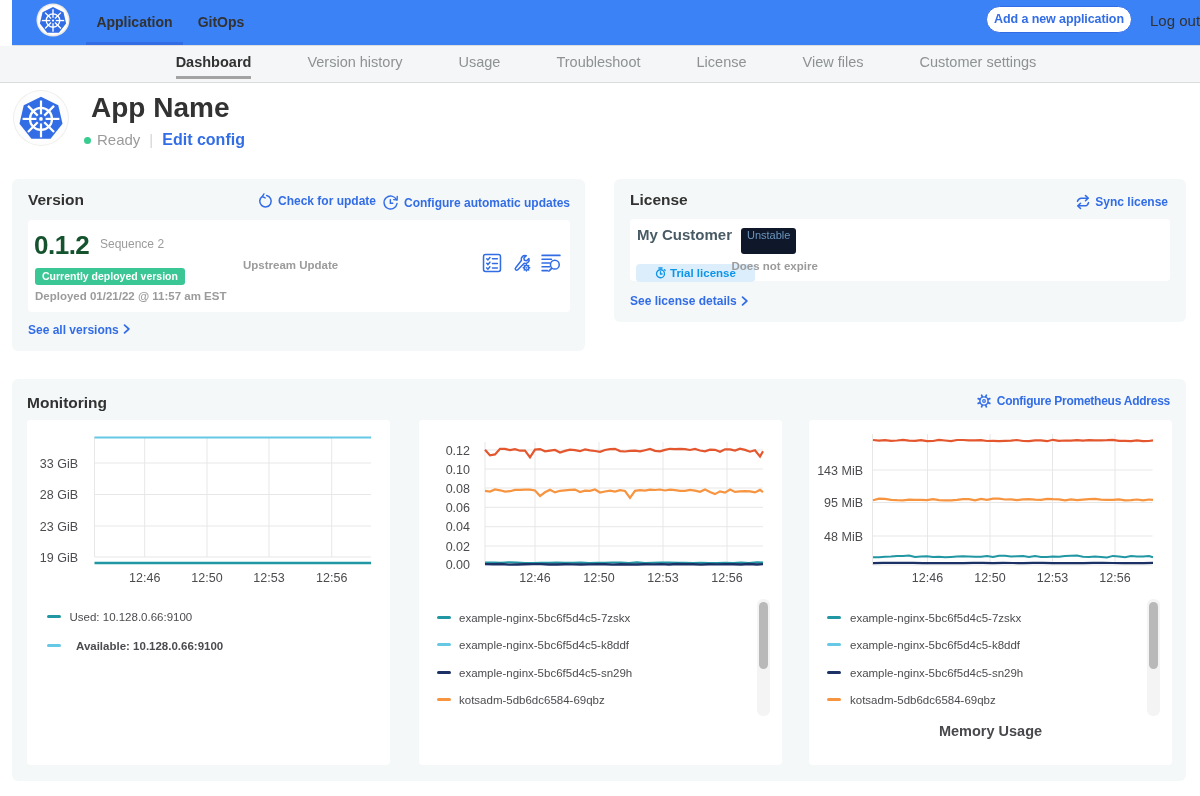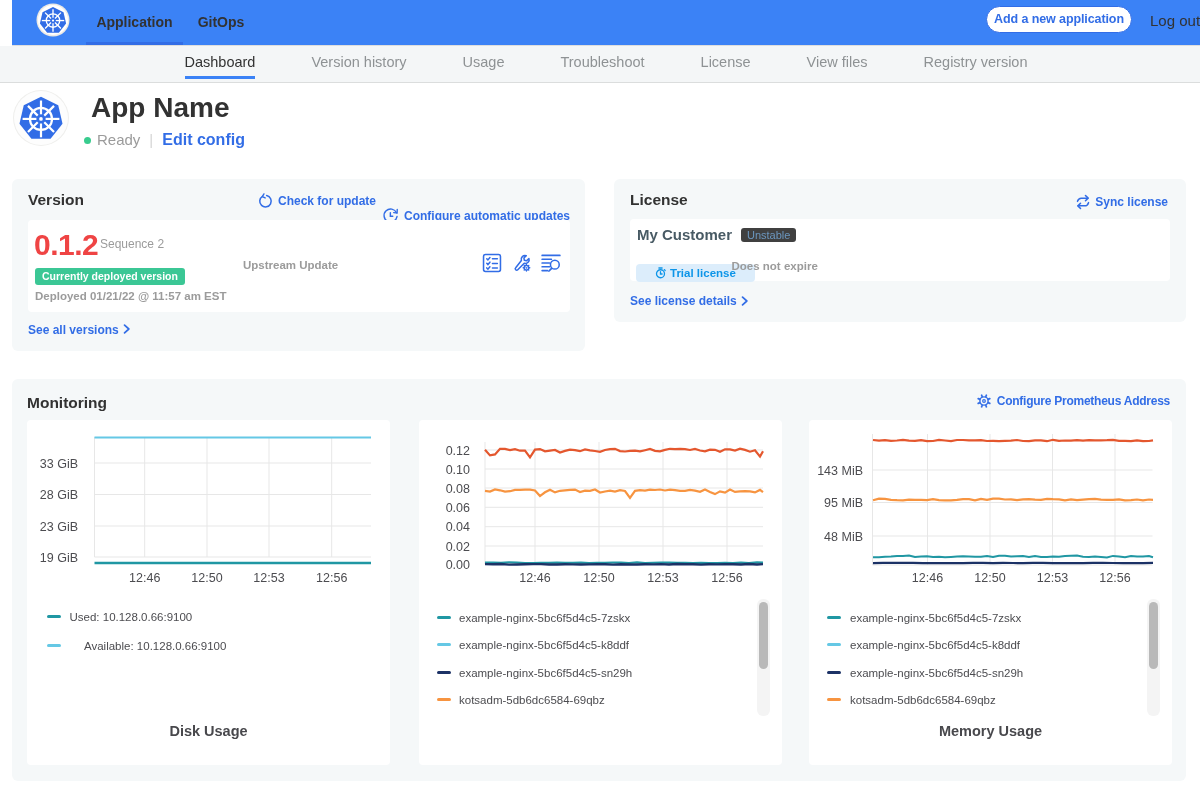--- a/index.html
+++ b/index.html
@@ -5,42 +5,42 @@
 html,body { width:1200px; height:796px; }
 body { position:relative; background:#fff; font-family:"Liberation Sans", sans-serif; overflow:hidden; }
 .abs { position:absolute; white-space:nowrap; }
 #topnav { position:absolute; left:12px; top:0; width:1200px; height:46px; background:#3b82f6; border-bottom:1px solid #dedede; }
 .navtab { position:absolute; top:0; height:45px; line-height:44px; text-align:center; font-size:14px; font-weight:bold; color:#323232; white-space:nowrap; }
 .navtab.active { border-bottom:3px solid #326de6; }
 #addbtn { position:absolute; left:974px; top:6px; width:146px; height:27px; border:1.5px solid #326de6; border-radius:14px; color:#326de6; font-size:12.5px; font-weight:bold; text-align:center; line-height:24px; letter-spacing:-0.1px; background:#fff; white-space:nowrap; }
 #logout { position:absolute; left:1138px; top:12px; font-size:15px; color:#323232; white-space:nowrap; }
 #subnav { position:absolute; left:0; top:46px; width:1200px; height:37px; background:#f4f6f7; border-bottom:1px solid #dbdddd; display:flex; justify-content:center; padding-left:12px; }
 #subnav .item { margin:0 28px; line-height:33px; height:33px; font-size:14.5px; color:#8e9294; white-space:nowrap; }
-#subnav .item.active { color:#323232; font-weight:normal; border-bottom:3px solid #3b82f6; }
+#subnav .item.active { color:#323232; font-weight:bold; border-bottom:3px solid #a3a3a3; }
 #applogo { position:absolute; left:14px; top:91px; width:54px; height:54px; border-radius:50%; background:#fdfdfd; box-shadow:0 0 0 1px #efefed; display:flex; align-items:center; justify-content:center; }
 #appname { position:absolute; left:91px; top:93px; font-size:28px; font-weight:bold; color:#323232; line-height:30px; white-space:nowrap; }
 #appsub { position:absolute; left:84px; top:131px; font-size:15px; color:#9b9b9b; line-height:18px; white-space:nowrap; }
 #appsub .dot { display:inline-block; width:7px; height:7px; border-radius:50%; background:#38cc8e; margin-right:6px; vertical-align:1px; }
 #appsub .sep { color:#d5d5d5; margin:0 9px; font-size:15px; }
 #appsub a { color:#326de6; font-weight:bold; font-size:16px; }
 .gcard { position:absolute; background:#f5f8f9; border-radius:6px; }
 #vercard { left:12px; top:179px; width:573px; height:172px; }
 #liccard { left:614px; top:179px; width:572px; height:143px; }
 #moncard { left:12px; top:379px; width:1174px; height:402px; }
 .cardhead { position:absolute; font-size:15.5px; font-weight:bold; color:#323232; line-height:18px; white-space:nowrap; }
 .whitebox { position:absolute; background:#fff; border-radius:4px; }
 .linklbl { font-size:12px; font-weight:bold; color:#326de6; line-height:15px; white-space:nowrap; }
 .icn { vertical-align:-4px; margin-right:5px; }
-#vernum { position:absolute; left:34px; top:232px; font-size:30px; font-weight:bold; color:#ef4444; line-height:26px; letter-spacing:-0.5px; }
+#vernum { position:absolute; left:34px; top:232px; font-size:26px; font-weight:bold; color:#14532d; line-height:26px; letter-spacing:-0.5px; }
 #verseq { position:absolute; left:100px; top:238px; font-size:12px; color:#9b9b9b; line-height:12px; }
 #verbadge { position:absolute; left:35px; top:268px; height:17px; line-height:17px; padding:0 7px; background:#3bc795; border-radius:3px; color:#fff; font-size:10.5px; font-weight:bold; white-space:nowrap; }
 #verdep { position:absolute; left:35px; top:290px; font-size:11.5px; font-weight:bold; color:#9b9b9b; line-height:13px; white-space:nowrap; }
 #upstream { position:absolute; left:243px; top:259px; font-size:11.5px; font-weight:bold; color:#9b9b9b; line-height:13px; white-space:nowrap; }
 #mycust { position:absolute; left:637px; top:227px; font-size:15px; font-weight:bold; color:#485a64; line-height:15px; white-space:nowrap; }
-#unstable { position:absolute; left:741px; top:228px; height:14px; line-height:14px; padding:0 6px; background:#404040; border-radius:3px; color:#6b96be; font-size:11px; white-space:nowrap; }
+#unstable { position:absolute; left:741px; top:228px; height:26px; line-height:14px; padding:0 6px; background:#0f172a; border-radius:3px; color:#6b96be; font-size:11px; white-space:nowrap; }
 #trial { position:absolute; left:636px; top:264px; height:18px; line-height:18px; padding:0 19px; background:#dcedfb; border-radius:4px; color:#0d95e8; font-size:11.5px; font-weight:bold; white-space:nowrap; }
 #noexpire { position:absolute; left:731.5px; top:259.5px; font-size:11.5px; font-weight:bold; color:#9b9b9b; line-height:13px; white-space:nowrap; }
 #monhead { position:absolute; left:27px; top:394px; font-size:15.5px; font-weight:bold; color:#323232; line-height:17px;text-align:center; }
 .chartcard { position:absolute; top:420px; width:363px; height:345px; background:#fff; border-radius:4px; }
 .charttitle { position:absolute; width:100%; text-align:center; top:303px; font-size:14.5px; font-weight:bold; color:#48484c; }
 .gridline { stroke:#e7e7e7; stroke-width:1; }
 .axtext { font-size:12.5px; fill:#4c4c50; font-family:"Liberation Sans",sans-serif; }
 .legrow { position:absolute; font-size:11.5px; color:#4c4c50; line-height:12px; white-space:nowrap; }
 .legdash { position:absolute; width:14px; height:3px; border-radius:1.5px; }
 .sbtrack { position:absolute; width:13px; background:#f4f4f4; border-radius:6px; }
@@ -72,21 +72,21 @@
 <div id="addbtn">Add a new application</div>
 <div id="logout">Log out</div>
 </div>
 <div id="subnav">
     <div class="item active">Dashboard</div>
     <div class="item">Version history</div>
     <div class="item">Usage</div>
     <div class="item">Troubleshoot</div>
     <div class="item">License</div>
     <div class="item">View files</div>
-    <div class="item">Registry version</div>
+    <div class="item">Customer settings</div>
   </div>
 <div id="applogo">
     <svg width="46" height="46" viewBox="0 0 100 100">
       <polygon points="50.0,4.0 87.5,22.1 96.8,62.7 70.8,95.2 29.2,95.2 3.2,62.7 12.5,22.1" fill="#326de6"></polygon>
       <g stroke="#fff" stroke-width="4.8" fill="none">
         <circle cx="50" cy="52" r="24"></circle>
         <line x1="50.0" y1="42.0" x2="50.0" y2="12.0"></line>
         <line x1="57.1" y1="44.9" x2="78.3" y2="23.7"></line>
         <line x1="60.0" y1="52.0" x2="90.0" y2="52.0"></line>
         <line x1="57.1" y1="59.1" x2="78.3" y2="80.3"></line>
@@ -99,21 +99,21 @@
     </svg>
   </div>
 <div id="appname">App Name</div>
 <div id="appsub"><span class="dot"></span>Ready<span class="sep">|</span><a>Edit config</a></div>
 <div class="gcard" id="vercard"></div>
 <div class="cardhead" style="left:28px; top:191px;">Version</div>
 <div class="abs linklbl" style="right:824px; top:192.5px;"><svg class="icn" width="16" height="16" viewBox="0 0 24 24" fill="none" stroke="#326de6" stroke-width="2.3" stroke-linecap="round">
       <path d="M8.2 5.0 A 8.6 8.6 0 1 0 14.5 3.9"></path>
       <path d="M10.4 1.3 L8.0 5.3 L12.2 7.4" stroke-width="2.1" stroke-linejoin="round"></path>
     </svg>Check for update</div>
-<div class="abs linklbl" style="right:630px; top:207px;"><svg class="icn" width="17" height="17" viewBox="0 0 24 24" fill="none" stroke="#326de6" stroke-width="2" stroke-linecap="round">
+<div class="abs linklbl" style="right:630px; top:194px;"><svg class="icn" width="17" height="17" viewBox="0 0 24 24" fill="none" stroke="#326de6" stroke-width="2" stroke-linecap="round">
       <path d="M20.5 8.2 A 9.2 9.2 0 1 0 21.2 13.5"></path>
       <path d="M21.5 3.5 L21.3 8.4 L16.5 8"></path>
       <path d="M11.8 8.2 L11.8 13 L15.2 13"></path>
     </svg>Configure automatic updates</div>
 <div class="whitebox" style="left:28px; top:220px; width:542px; height:92px;"></div>
 <div id="vernum">0.1.2</div>
 <div id="verseq">Sequence 2</div>
 <div id="verbadge">Currently deployed version</div>
 <div id="verdep">Deployed 01/21/22 @ 11:57 am EST</div>
 <div id="upstream">Upstream Update</div>
@@ -203,22 +203,21 @@
       <text class="axtext" x="117.7" y="162" text-anchor="middle">12:46</text>
       <text class="axtext" x="180" y="162" text-anchor="middle">12:50</text>
       <text class="axtext" x="242" y="162" text-anchor="middle">12:53</text>
       <text class="axtext" x="304.7" y="162" text-anchor="middle">12:56</text>
       <line x1="67.5" y1="17.5" x2="344" y2="17.5" stroke="#65c8e5" stroke-width="2.2"></line>
       <line x1="67.5" y1="143" x2="344" y2="143" stroke="#2097a3" stroke-width="2.4"></line>
     </svg>
     <div class="legdash" style="left:19.5px;top:195px;background:#2097a3;"></div>
     <div class="legrow" style="left:42.5px;top:191px;">Used: 10.128.0.66:9100</div>
     <div class="legdash" style="left:19.5px;top:223.5px;background:#65c8e5;"></div>
-    <div class="legrow" style="left:57px;top:219.5px;">Available: 10.128.0.66:9100</div>
-    <div class="charttitle">Disk Usage</div>
+    <div class="legrow" style="left:49px;top:219.5px;font-weight:bold;">Available: 10.128.0.66:9100</div>
   </div>
 <div class="chartcard" style="left:419px;">
     <svg width="363" height="175" style="position:absolute;left:0;top:0;">
       <line class="gridline" x1="116" y1="22" x2="116" y2="144"></line>
       <line class="gridline" x1="180" y1="22" x2="180" y2="144"></line>
       <line class="gridline" x1="244" y1="22" x2="244" y2="144"></line>
       <line class="gridline" x1="308" y1="22" x2="308" y2="144"></line>
       <line class="gridline" x1="66" y1="30" x2="344" y2="30"></line>
       <line class="gridline" x1="66" y1="49" x2="344" y2="49"></line>
       <line class="gridline" x1="66" y1="68" x2="344" y2="68"></line>

